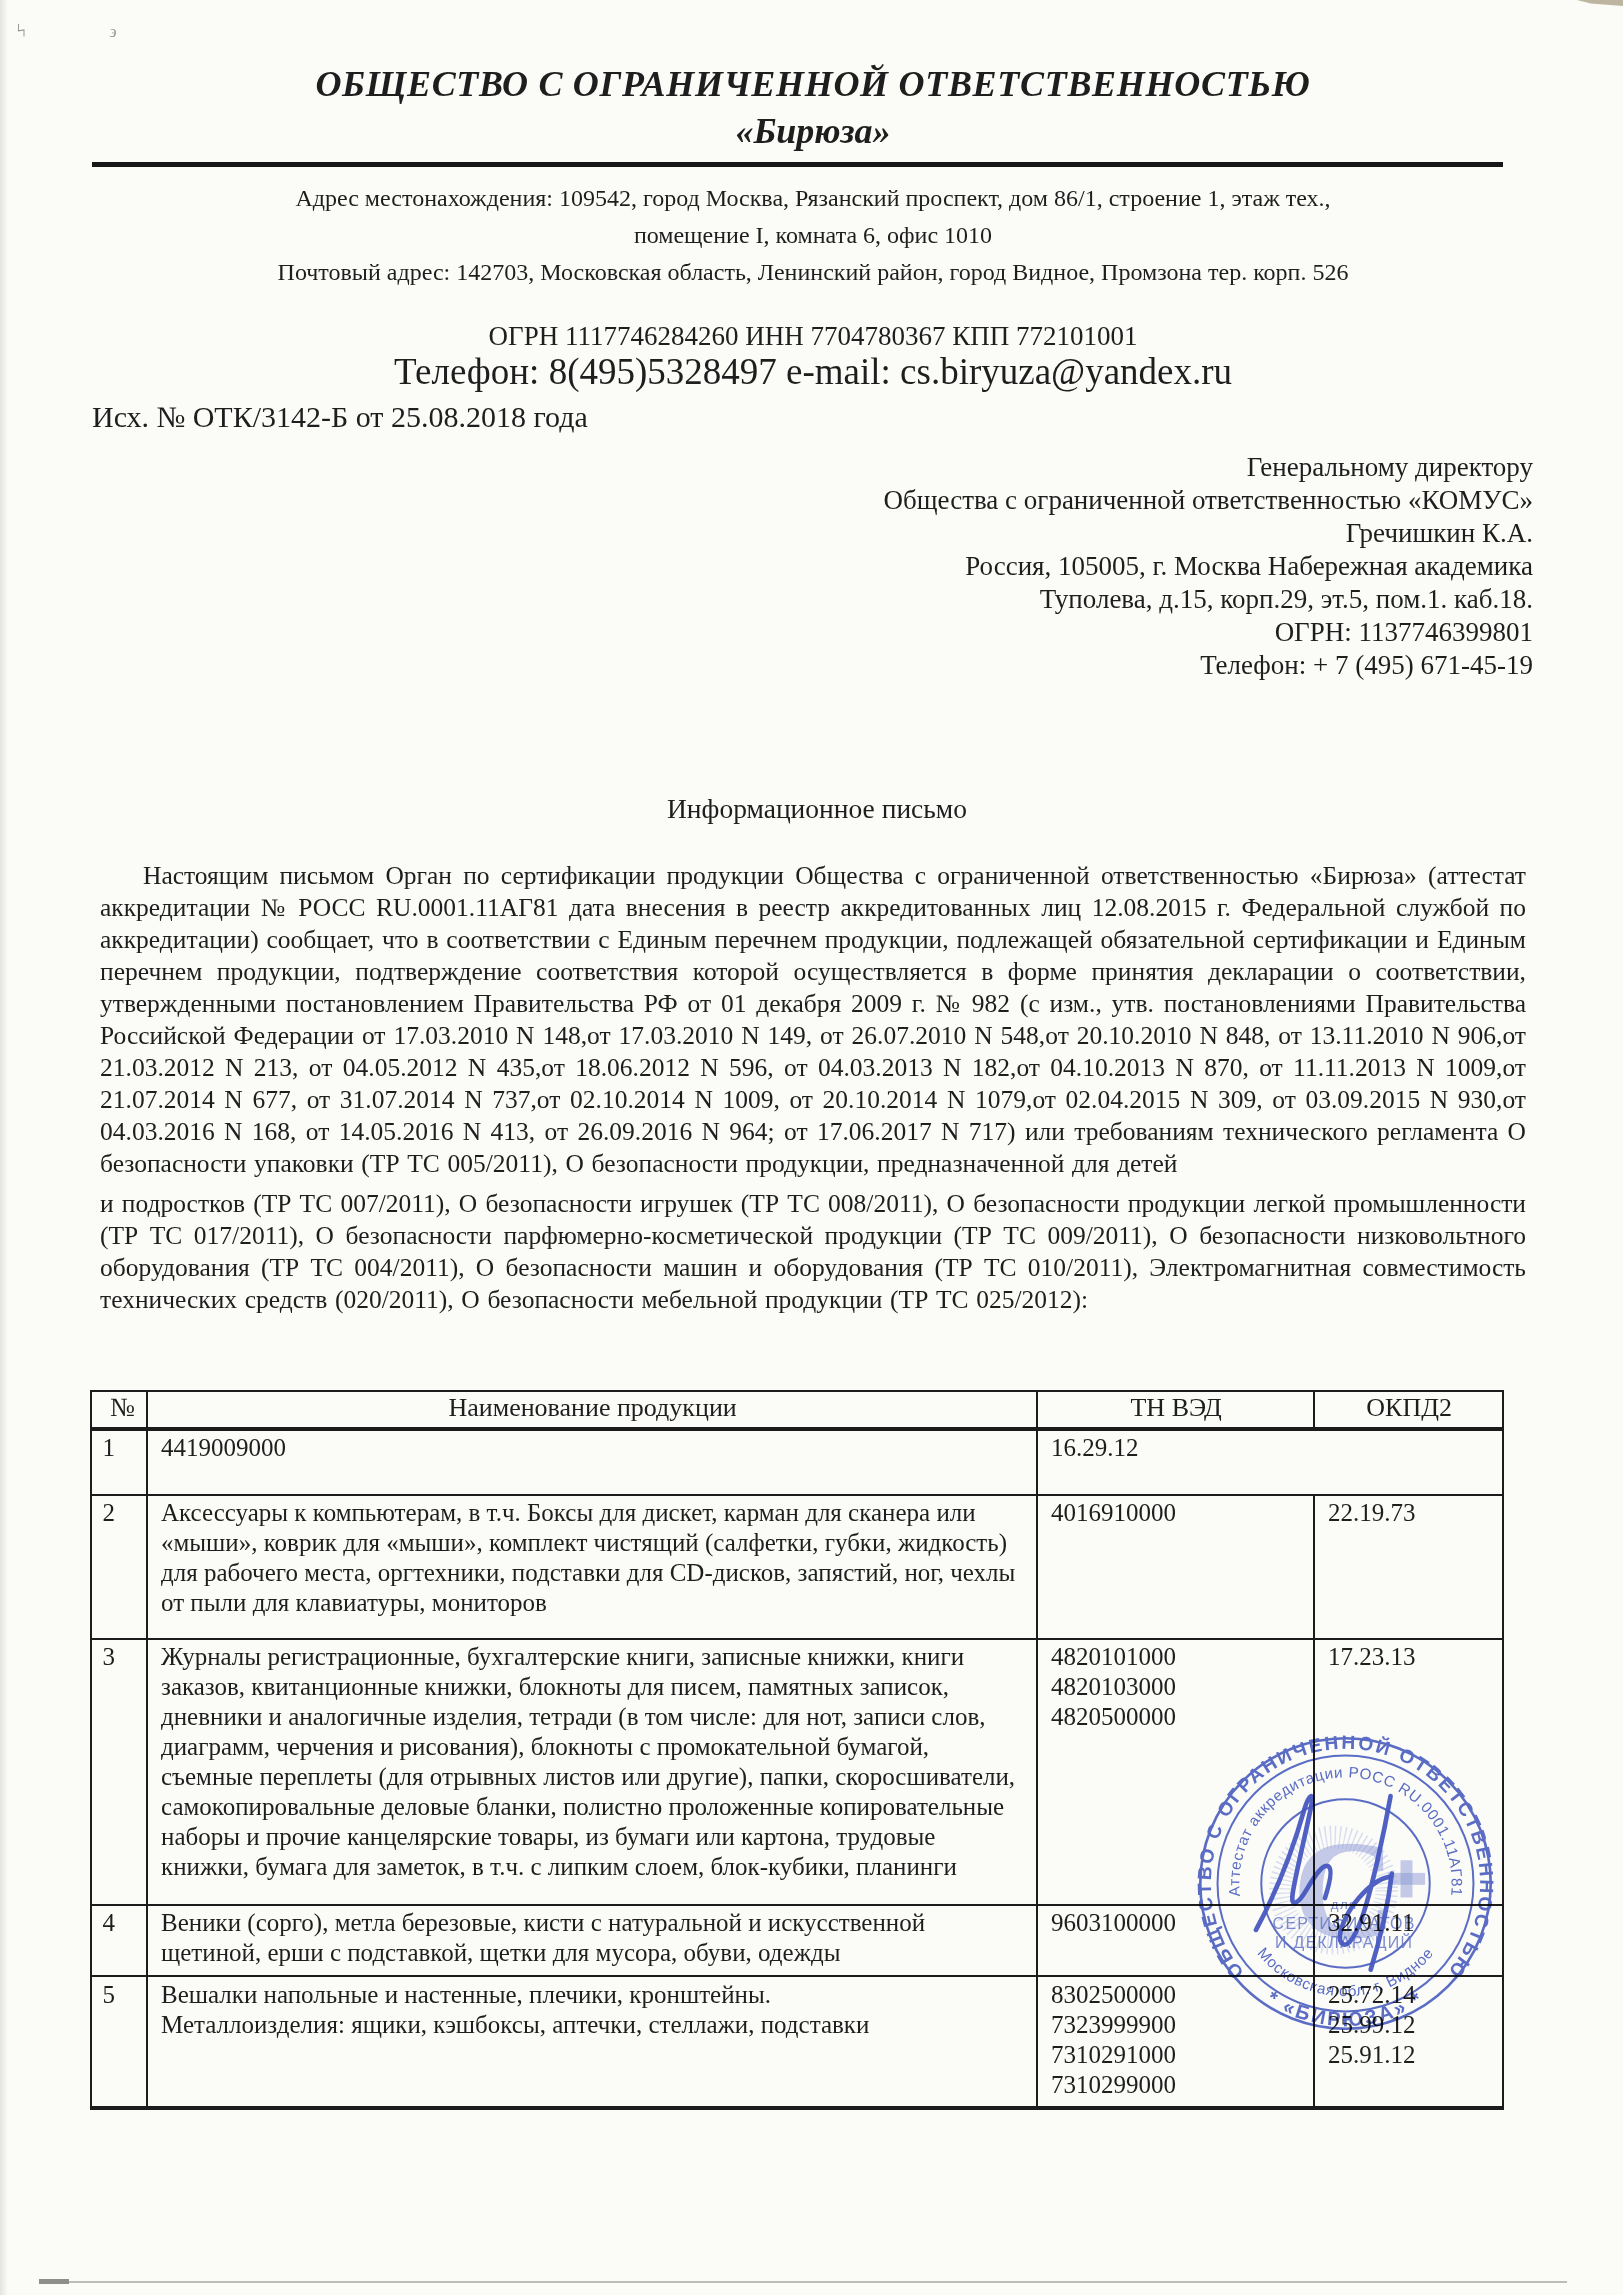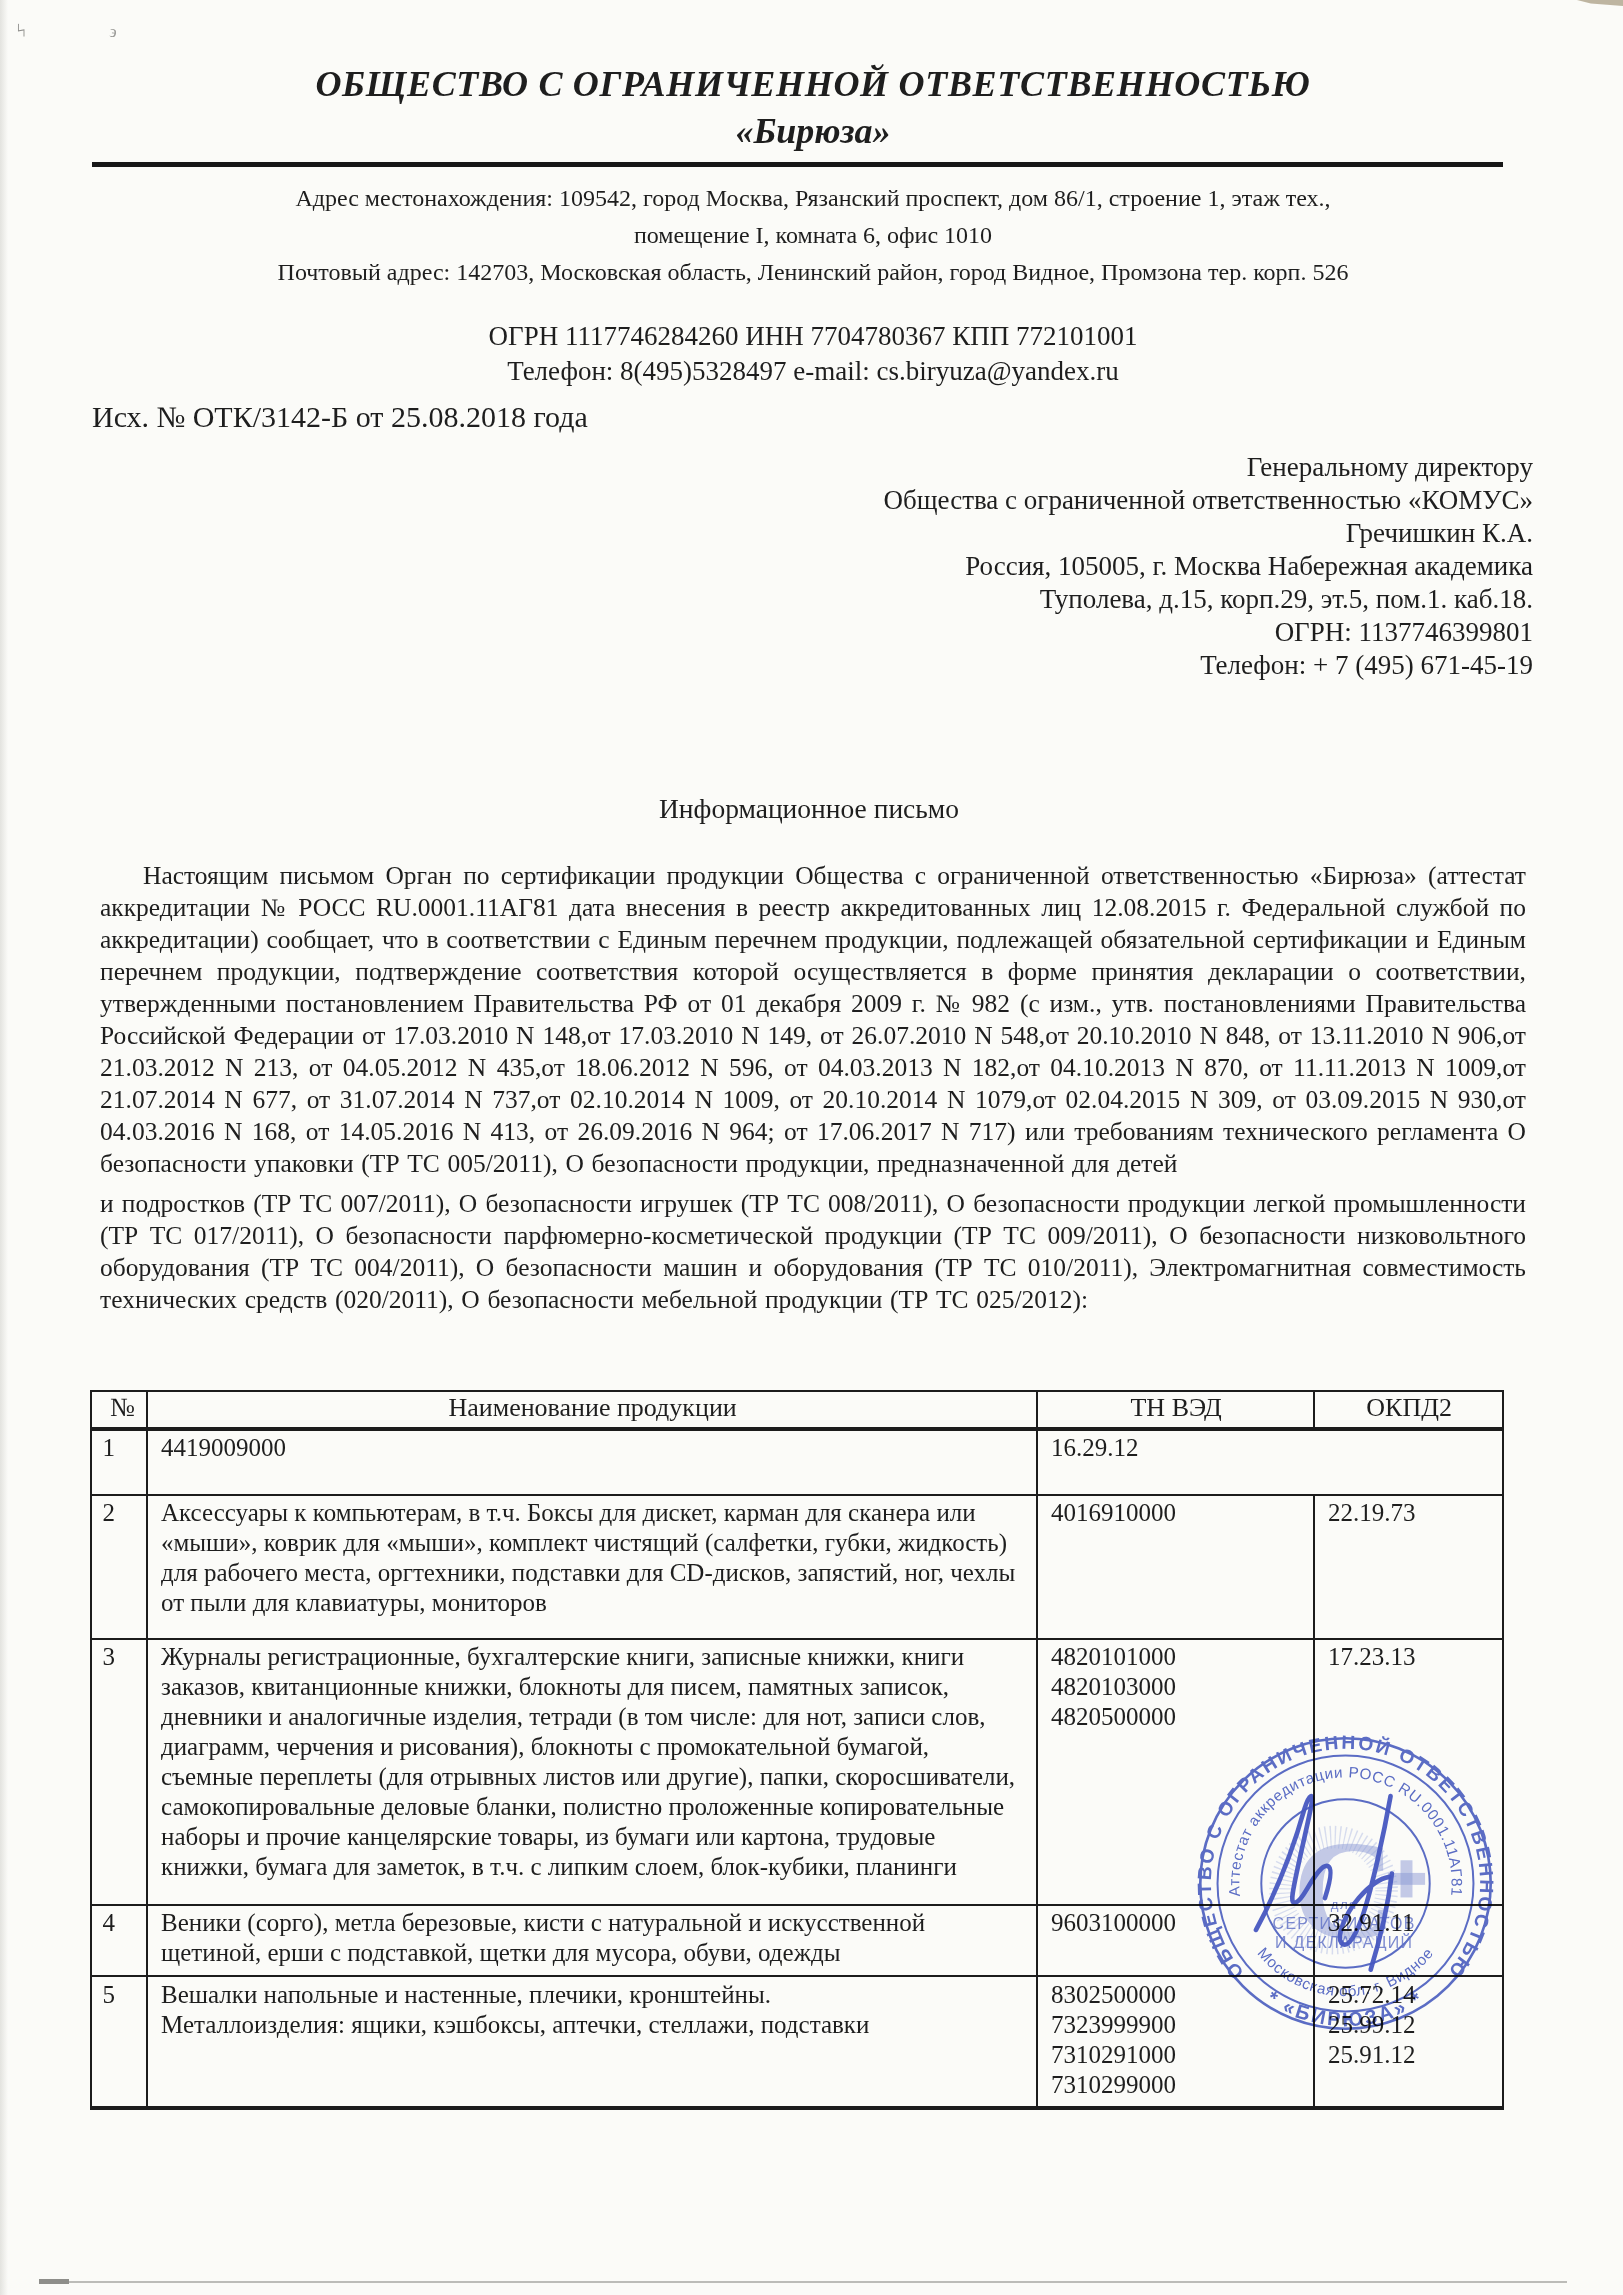--- a/index.html
+++ b/index.html
@@ -13,26 +13,26 @@
     background:linear-gradient(to right,#e3e3df,rgba(255,255,255,0)); 
   }
   
   .letterhead { position:absolute; top:64px; left:92px; width:1442px; text-align:center; }
   .org-type { font-size:36px; font-weight:bold; font-style:italic; letter-spacing:0.7px; line-height:41px; }
   .org-name { font-size:36px; font-weight:bold; font-style:italic; line-height:39px; margin-top:7px; }
   .head-rule { width:1411px; height:5.9px; background:#171717; margin:10.5px auto 0 0; }
   .addr { font-size:24px; line-height:37px; }
   .addr-first { margin-top:13px; }
   .reg-line { font-size:27px; line-height:35px; margin-top:27.5px; }
-  .contact-line { font-size:27px; line-height:35px; }
+  .contact-line { font-size:37px; line-height:35px; }
   
   .outgoing { position:absolute; top:400px; left:92px; font-size:30px; }
   .recipient { position:absolute; top:451px; right:90px; text-align:right; font-size:27px; line-height:33px;font-family:Liberation Serif, serif; }
   
-  .letter-title { position:absolute; top:793px; left:88px; width:1442px; text-align:center; font-size:27.5px; }
+  .letter-title { position:absolute; top:793px; left:96px; width:1442px; text-align:center; font-size:27.5px; }
   .body-text { position:absolute; top:852px; left:92px; width:1442px;
                font-size:25.5px; line-height:32px; text-align:justify; word-spacing:1.3px; }
   .body-text p { margin:8px; }
   .body-text p.indent { text-indent:43px; }
   
   .prod-table { position:absolute; top:1390px; left:90px; width:1410px;
                 border:2.6px solid #1c1c1c; border-bottom-width:4.6px; font-size:25px; line-height:30px; }
   .t-row { display:grid; grid-template-columns:54px 890px 277px 1fr; border-top:2px solid #1c1c1c; }
   .t-row.first { border-top:none; }
   .t-header { border-bottom:2.6px solid #1c1c1c; font-size:26px; }

